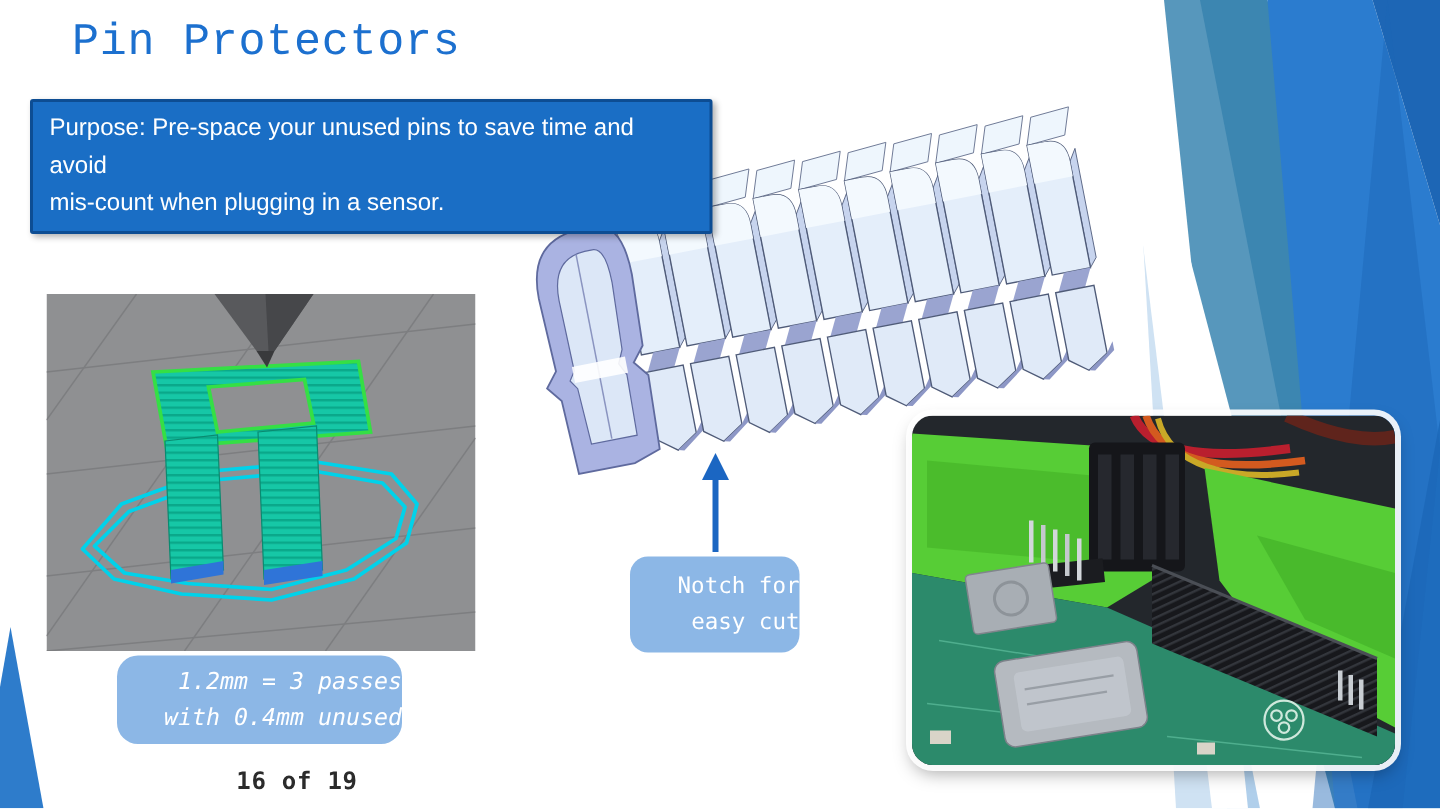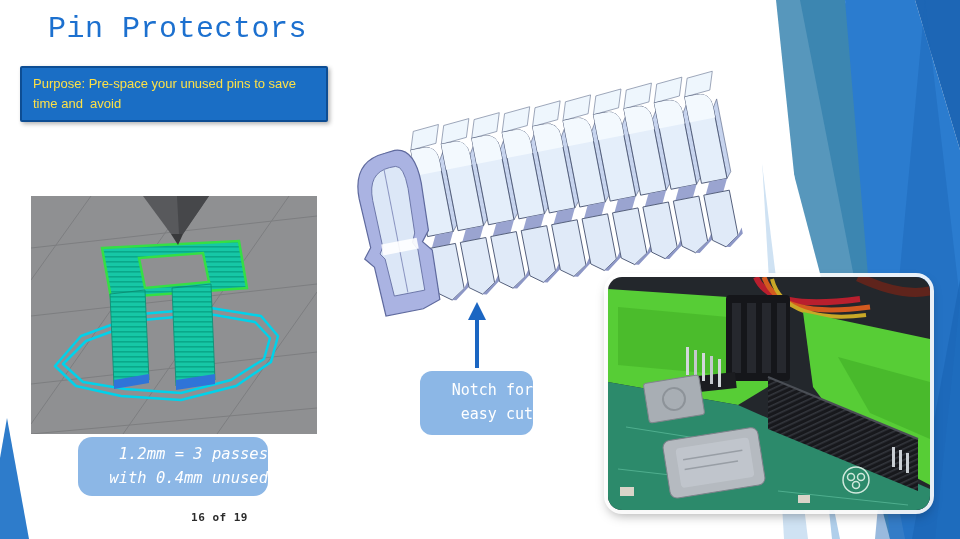--- a/index.html
+++ b/index.html
@@ -10,24 +10,24 @@
   
   .deco-right { position:absolute; top:0; right:0; width:260px; height:539px; z-index:1; }
   .deco-bl    { position:absolute; left:0; bottom:0; width:32px; height:121px; z-index:1; }
 
   
   .title { position:absolute; left:48px; top:12px; z-index:4;
            font-family:Liberation Mono, monospace; font-size:30px;
            color:#1c70cf; letter-spacing:0.5px; }
 
   
-  .purpose { position:absolute; left:20px; top:66px; width:308px; min-height:56px; z-index:4;
+  .purpose { position:absolute; left:20px; top:66px; width:455px; min-height:56px; z-index:4;
              background:#1a6ec5; border:2px solid #0d4d93; border-radius:2px;
              box-shadow:2px 2px 4px rgba(0,0,0,.3);
-             color:#fde047; font-size:13px; line-height:1.55; padding:6px 11px; }
+             color:#ffffff; font-size:16px; line-height:1.55; padding:6px 11px; }
   .purpose div { white-space:pre-wrap; }
 
   
   .fig { position:absolute; }
   .fig-slicer { left:31px; top:196px; width:286px; height:238px; z-index:2; }
   .fig-cad    { left:362px; top:100px; width:395px; height:250px; z-index:2; }
   .fig-cad svg { overflow:visible; }
   .fig-photo  { left:608px; top:277px; width:322px; height:233px; z-index:5;
                 border-radius:14px; overflow:hidden;
                 box-shadow:0 0 0 4px rgba(255,255,255,.9), 0 5px 12px rgba(0,0,0,.35); }
@@ -37,22 +37,22 @@
              font-family:"DejaVu Sans Mono", monospace; text-align:right; }
   .callout-notch  { left:420px; top:371px; width:113px; height:64px; border-radius:12px;
                     font-size:15px; line-height:1.6; padding-top:7px; }
   .callout-passes { left:78px; top:437px; width:190px; height:59px; border-radius:14px;
                     font-size:15.5px; line-height:1.55; padding-top:5px;font-style:italic; }
 
   .arrow-notch { position:absolute; left:464px; top:300px; width:26px; height:72px; z-index:6; }
 
   
   .pagenum { position:absolute; left:148px; top:511px; width:100px; z-index:4;
-             text-align:right; font-family:"DejaVu Sans Mono", monospace;
-             font-size:11px; font-weight:bold; color:#2b2b2b; letter-spacing:0.5px; }
+             text-align:center; font-family:"DejaVu Sans Mono", monospace;
+             font-size:16px; font-weight:bold; color:#2b2b2b; letter-spacing:0.5px; }
 </style>
 </head>
 <body>
 
 <div class="slide">
 
   <svg class="deco-right" viewBox="0 0 260 539" preserveAspectRatio="none">
     <polygon points="48,0 145,0 260,430 260,539 190,539" fill="#3c86b1"></polygon>
     <polygon points="145,0 215,0 260,150 260,539 190,539" fill="#2b7ccf"></polygon>
     <polygon points="215,0 260,0 260,150" fill="#1d66b5"></polygon>
@@ -65,20 +65,21 @@
   </svg>
 
   <svg class="deco-bl" viewBox="0 0 32 121">
     <polygon points="7,0 29,121 0,121 0,40" fill="#2e7ccb"></polygon>
   </svg>
 
   <div class="title">Pin Protectors</div>
 
   <div class="purpose">
     <div>Purpose: Pre-space your unused pins to save time and  avoid</div>
+    <div>mis-count when plugging in a sensor.</div>
   </div>
 
   <div class="fig fig-slicer">
     <svg viewBox="0 0 286 238" width="286" height="238">
       <defs>
         <pattern id="lay" width="6" height="5" patternUnits="userSpaceOnUse">
           <rect width="6" height="5" fill="#16c7a6"></rect>
           <rect width="6" height="1.6" fill="#0aa88a"></rect>
         </pattern>
       </defs>

